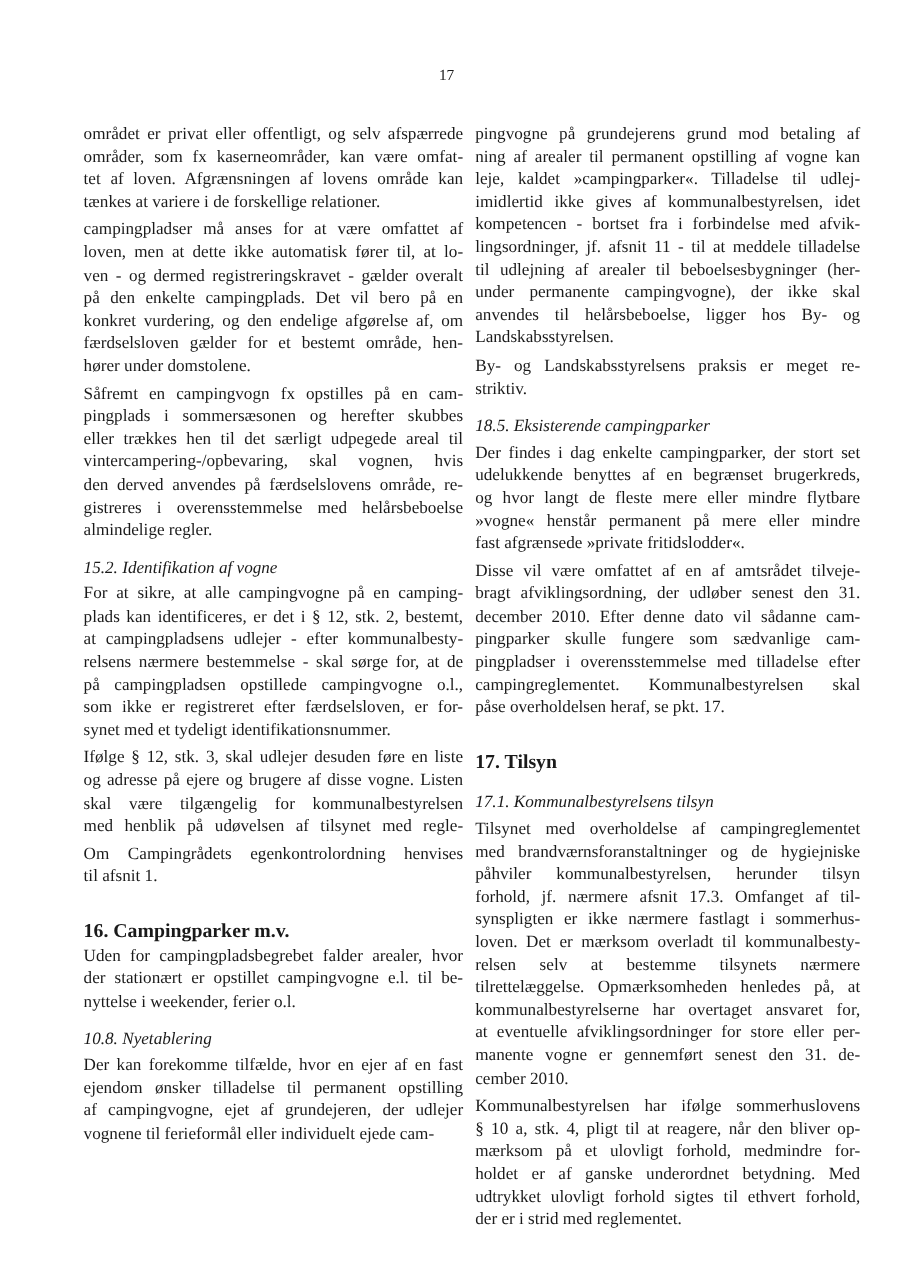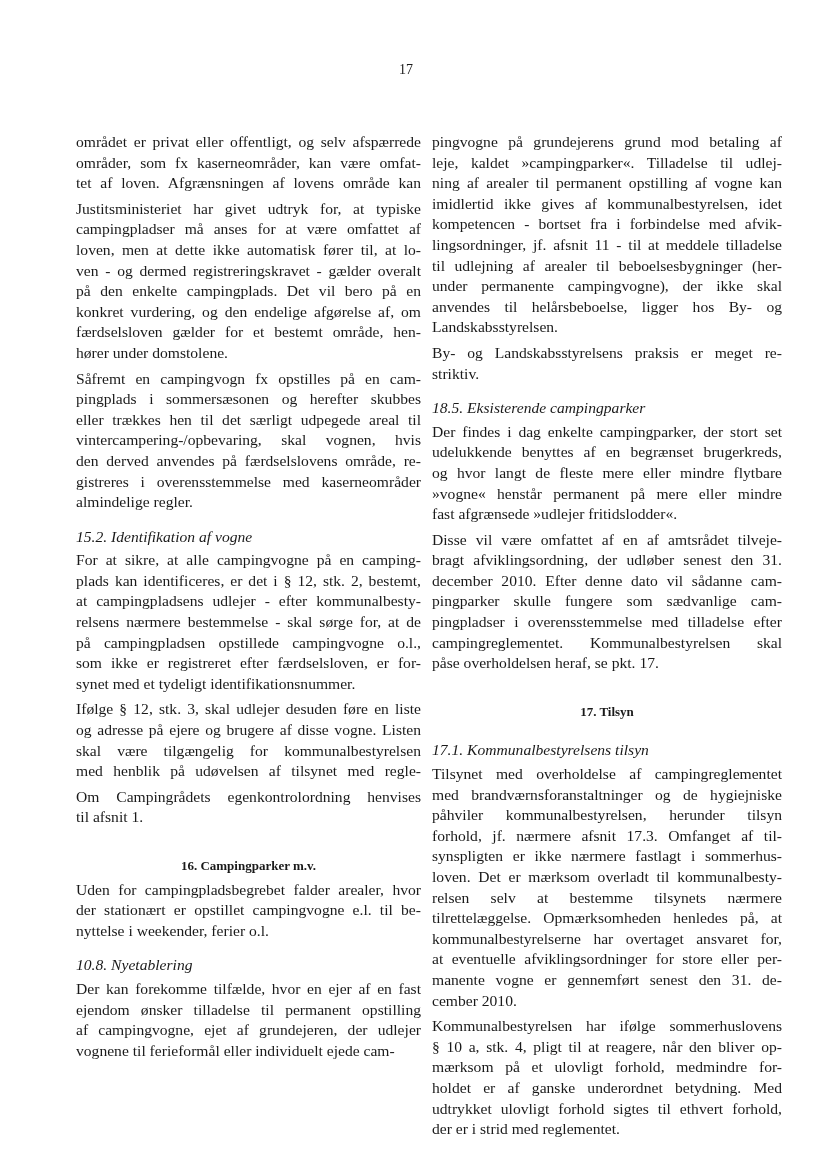--- a/index.html
+++ b/index.html
@@ -1,58 +1,58 @@
 <!DOCTYPE html>
 <html><head>
 <meta charset="utf-8">
 <style>
   html, body { margin: 0; padding: 0; }
   body {
     width: 832px; height: 1169px; background: #ffffff; overflow: hidden;
     position: relative; font-family: "Liberation Serif", "DejaVu Serif", serif; color: #1a1a1a;
   }
   .page-number { position: absolute; top: 62px; left: 0; width: 812px; text-align: center; font-size: 14px; }
-  .col { position: absolute; top: 132px; width: 345px; }
+  .col { position: absolute; top: 112px; width: 345px; }
   .col.left { left: 76px; }
   .col.right { left: 432px; width: 350px; }
   .para { font-size: 15.6px; line-height: 20.6px; margin: 0 0 5px 0; text-align: justify; }
   .para .ln { display: block; white-space: nowrap; text-align: justify; text-align-last: justify; }
   .para .ln.last { text-align-last: left; }
   .h-sub { font-style: italic; font-size: 15.6px; line-height: 20.6px; margin: 14px 0 3px 0; }
-  .h-main { font-weight: bold; font-size: 13px; line-height: 20.6px; margin: 28px 0 3px 0; text-align: center; }
+  .h-main { font-weight: bold; font-size: 18px; line-height: 20.6px; margin: 28px 0 3px 0; }
   .h-main.gap-after { margin-bottom: 18px; }
 </style>
 </head>
 <body>
 
 <div class="page-number">17</div>
 
 <div class="col left">
     <p class="para">
       <span class="ln">området er privat eller offentligt, og selv afspærrede</span>
       <span class="ln">områder, som fx kaserneområder, kan være omfat-</span>
       <span class="ln">tet af loven. Afgrænsningen af lovens område kan</span>
+      <span class="ln last">tænkes at variere i de forskellige relationer.</span>
     </p>
     <p class="para">
-      <span class="ln">Justitsministeriet har givet udtryk for, at typiske</span>
       <span class="ln">campingpladser må anses for at være omfattet af</span>
       <span class="ln">loven, men at dette ikke automatisk fører til, at lo-</span>
       <span class="ln">ven - og dermed registreringskravet - gælder overalt</span>
       <span class="ln">på den enkelte campingplads. Det vil bero på en</span>
       <span class="ln">konkret vurdering, og den endelige afgørelse af, om</span>
       <span class="ln">færdselsloven gælder for et bestemt område, hen-</span>
       <span class="ln last">hører under domstolene.</span>
     </p>
     <p class="para">
       <span class="ln">Såfremt en campingvogn fx opstilles på en cam-</span>
       <span class="ln">pingplads i sommersæsonen og herefter skubbes</span>
       <span class="ln">eller trækkes hen til det særligt udpegede areal til</span>
       <span class="ln">vintercampering-/opbevaring, skal vognen, hvis</span>
       <span class="ln">den derved anvendes på færdselslovens område, re-</span>
-      <span class="ln">gistreres i overensstemmelse med kaserneområder</span>
+      <span class="ln">gistreres i overensstemmelse med helårsbeboelse</span>
       <span class="ln last">almindelige regler.</span>
     </p>
     <div class="h-sub">15.2. Identifikation af vogne</div>
     <p class="para">
       <span class="ln">For at sikre, at alle campingvogne på en camping-</span>
       <span class="ln">plads kan identificeres, er det i § 12, stk. 2, bestemt,</span>
       <span class="ln">at campingpladsens udlejer - efter kommunalbesty-</span>
       <span class="ln">relsens nærmere bestemmelse - skal sørge for, at de</span>
       <span class="ln">på campingpladsen opstillede campingvogne o.l.,</span>
       <span class="ln">som ikke er registreret efter færdselsloven, er for-</span>
@@ -78,41 +78,41 @@
     <p class="para">
       <span class="ln">Der kan forekomme tilfælde, hvor en ejer af en fast</span>
       <span class="ln">ejendom ønsker tilladelse til permanent opstilling</span>
       <span class="ln">af campingvogne, ejet af grundejeren, der udlejer</span>
       <span class="ln last">vognene til ferieformål eller individuelt ejede cam-</span>
     </p>
   </div>
 <div class="col right">
     <p class="para">
       <span class="ln">pingvogne på grundejerens grund mod betaling af</span>
+      <span class="ln">ning af arealer til permanent opstilling af vogne kan</span>
       <span class="ln">leje, kaldet »campingparker«. Tilladelse til udlej-</span>
-      <span class="ln">ning af arealer til permanent opstilling af vogne kan</span>
       <span class="ln">imidlertid ikke gives af kommunalbestyrelsen, idet</span>
       <span class="ln">kompetencen - bortset fra i forbindelse med afvik-</span>
       <span class="ln">lingsordninger, jf. afsnit 11 - til at meddele tilladelse</span>
       <span class="ln">til udlejning af arealer til beboelsesbygninger (her-</span>
       <span class="ln">under permanente campingvogne), der ikke skal</span>
       <span class="ln">anvendes til helårsbeboelse, ligger hos By- og</span>
       <span class="ln last">Landskabsstyrelsen.</span>
     </p>
     <p class="para">
       <span class="ln">By- og Landskabsstyrelsens praksis er meget re-</span>
       <span class="ln last">striktiv.</span>
     </p>
     <div class="h-sub">18.5. Eksisterende campingparker</div>
     <p class="para">
       <span class="ln">Der findes i dag enkelte campingparker, der stort set</span>
       <span class="ln">udelukkende benyttes af en begrænset brugerkreds,</span>
       <span class="ln">og hvor langt de fleste mere eller mindre flytbare</span>
       <span class="ln">»vogne« henstår permanent på mere eller mindre</span>
-      <span class="ln last">fast afgrænsede »udlejer fritidslodder«.</span>
+      <span class="ln last">fast afgrænsede »private fritidslodder«.</span>
     </p>
     <p class="para">
       <span class="ln">Disse vil være omfattet af en af amtsrådet tilveje-</span>
       <span class="ln">bragt afviklingsordning, der udløber senest den 31.</span>
       <span class="ln">december 2010. Efter denne dato vil sådanne cam-</span>
       <span class="ln">pingparker skulle fungere som sædvanlige cam-</span>
       <span class="ln">pingpladser i overensstemmelse med tilladelse efter</span>
       <span class="ln">campingreglementet. Kommunalbestyrelsen skal</span>
       <span class="ln last">påse overholdelsen heraf, se pkt. 17.</span>
     </p>

